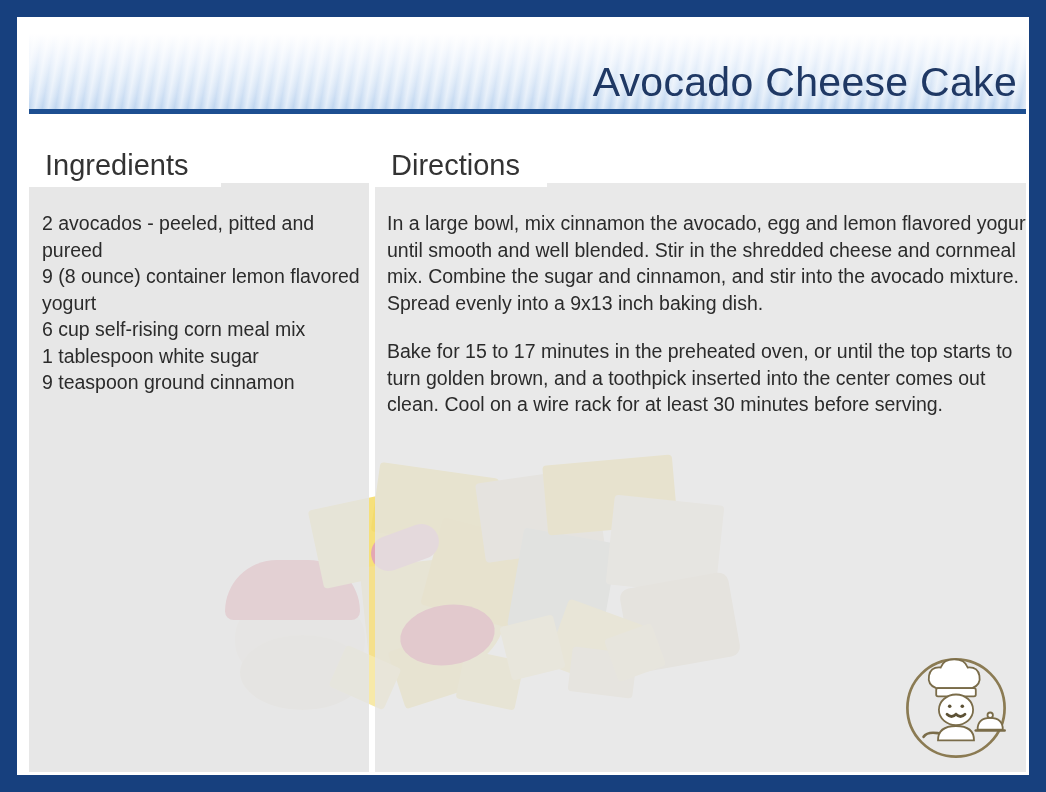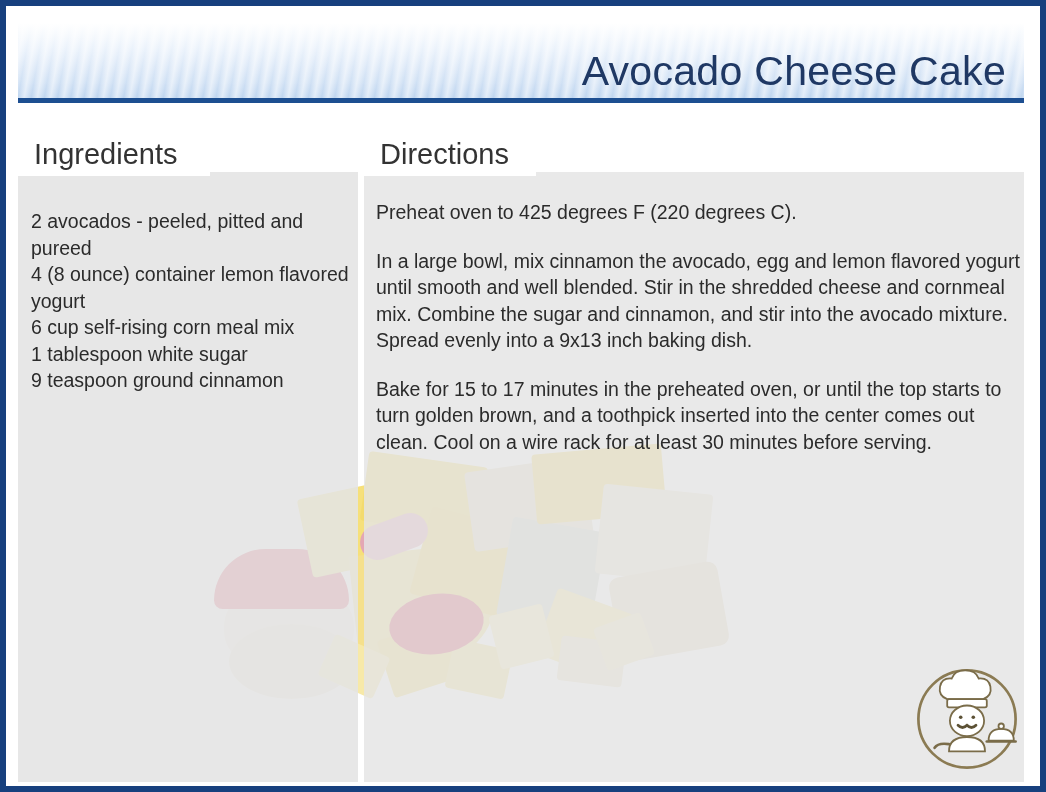--- a/index.html
+++ b/index.html
@@ -14,21 +14,21 @@
     overflow: hidden;
   }
 
   
   #slide {
     position: relative;
     width: 1046px;
     height: 792px;
     box-sizing: border-box;
     background: #17407e;
-    padding: 6px;
+    padding: 17px;
   }
   #slide-inner {
     position: relative;
     width: 100%;
     height: 100%;
     box-sizing: border-box;
     border: 3px solid #ffffff;
     background: #ffffff;
     overflow: hidden;
   }
@@ -122,21 +122,20 @@
   .body-text {
     position: absolute;
     color: #2b2b2b;
     font-size: 19.5px;
     line-height: 26.5px;
   }
   #ingredients-list {
     left: 22px;
     top: 190px;
     width: 318px;
-    margin-top: 9px;
   }
   #ingredients-list div { white-space: normal; }
 
   #directions-body {
     left: 367px;
     top: 190px;
     width: 650px;
   }
   #directions-body p {
     margin: 0 0 22px 0;
@@ -187,28 +186,27 @@
     </div>
 
     <div id="ingredients-panel"></div>
     <div id="directions-panel"></div>
 
     <div class="tab-header" id="ingredients-header">Ingredients</div>
     <div class="tab-header" id="directions-header">Directions</div>
 
     <div class="body-text" id="ingredients-list">
       <div>2 avocados - peeled, pitted and pureed</div>
-      <div>4 (8 ounce) container lemon flavored yogurt</div>
+      <div>9 (8 ounce) container lemon flavored yogurt</div>
       <div>6 cup self-rising corn meal mix</div>
       <div>1 tablespoon white sugar</div>
       <div>9 teaspoon ground cinnamon</div>
     </div>
 
     <div class="body-text" id="directions-body">
-      <p>Preheat oven to 425 degrees F (220 degrees C).</p>
       <p>In a large bowl, mix cinnamon the avocado, egg and lemon flavored yogurt until smooth and well blended. Stir in the shredded cheese and cornmeal mix. Combine the sugar and cinnamon, and stir into the avocado mixture. Spread evenly into a 9x13 inch baking dish.</p>
       <p>Bake for 15 to 17 minutes in the preheated oven, or until the top starts to turn golden brown, and a toothpick inserted into the center comes out clean. Cool on a wire rack for at least 30 minutes before serving.</p>
     </div>
 
     <svg id="chef-logo" viewBox="0 0 120 120">
       <circle cx="60" cy="60" r="54" fill="none" stroke="#8b7b53" stroke-width="3"></circle>
 
       <path d="M38 38 q-10 -4 -8 -14 q2 -10 13 -9 q3 -9 15 -9 q12 0 15 9 q11 -1 13 9 q2 10 -8 14 z" fill="#ffffff" stroke="#7a6c49" stroke-width="2"></path>
       <rect x="38" y="38" width="44" height="9" rx="2" fill="#ffffff" stroke="#7a6c49" stroke-width="2"></rect>
 

